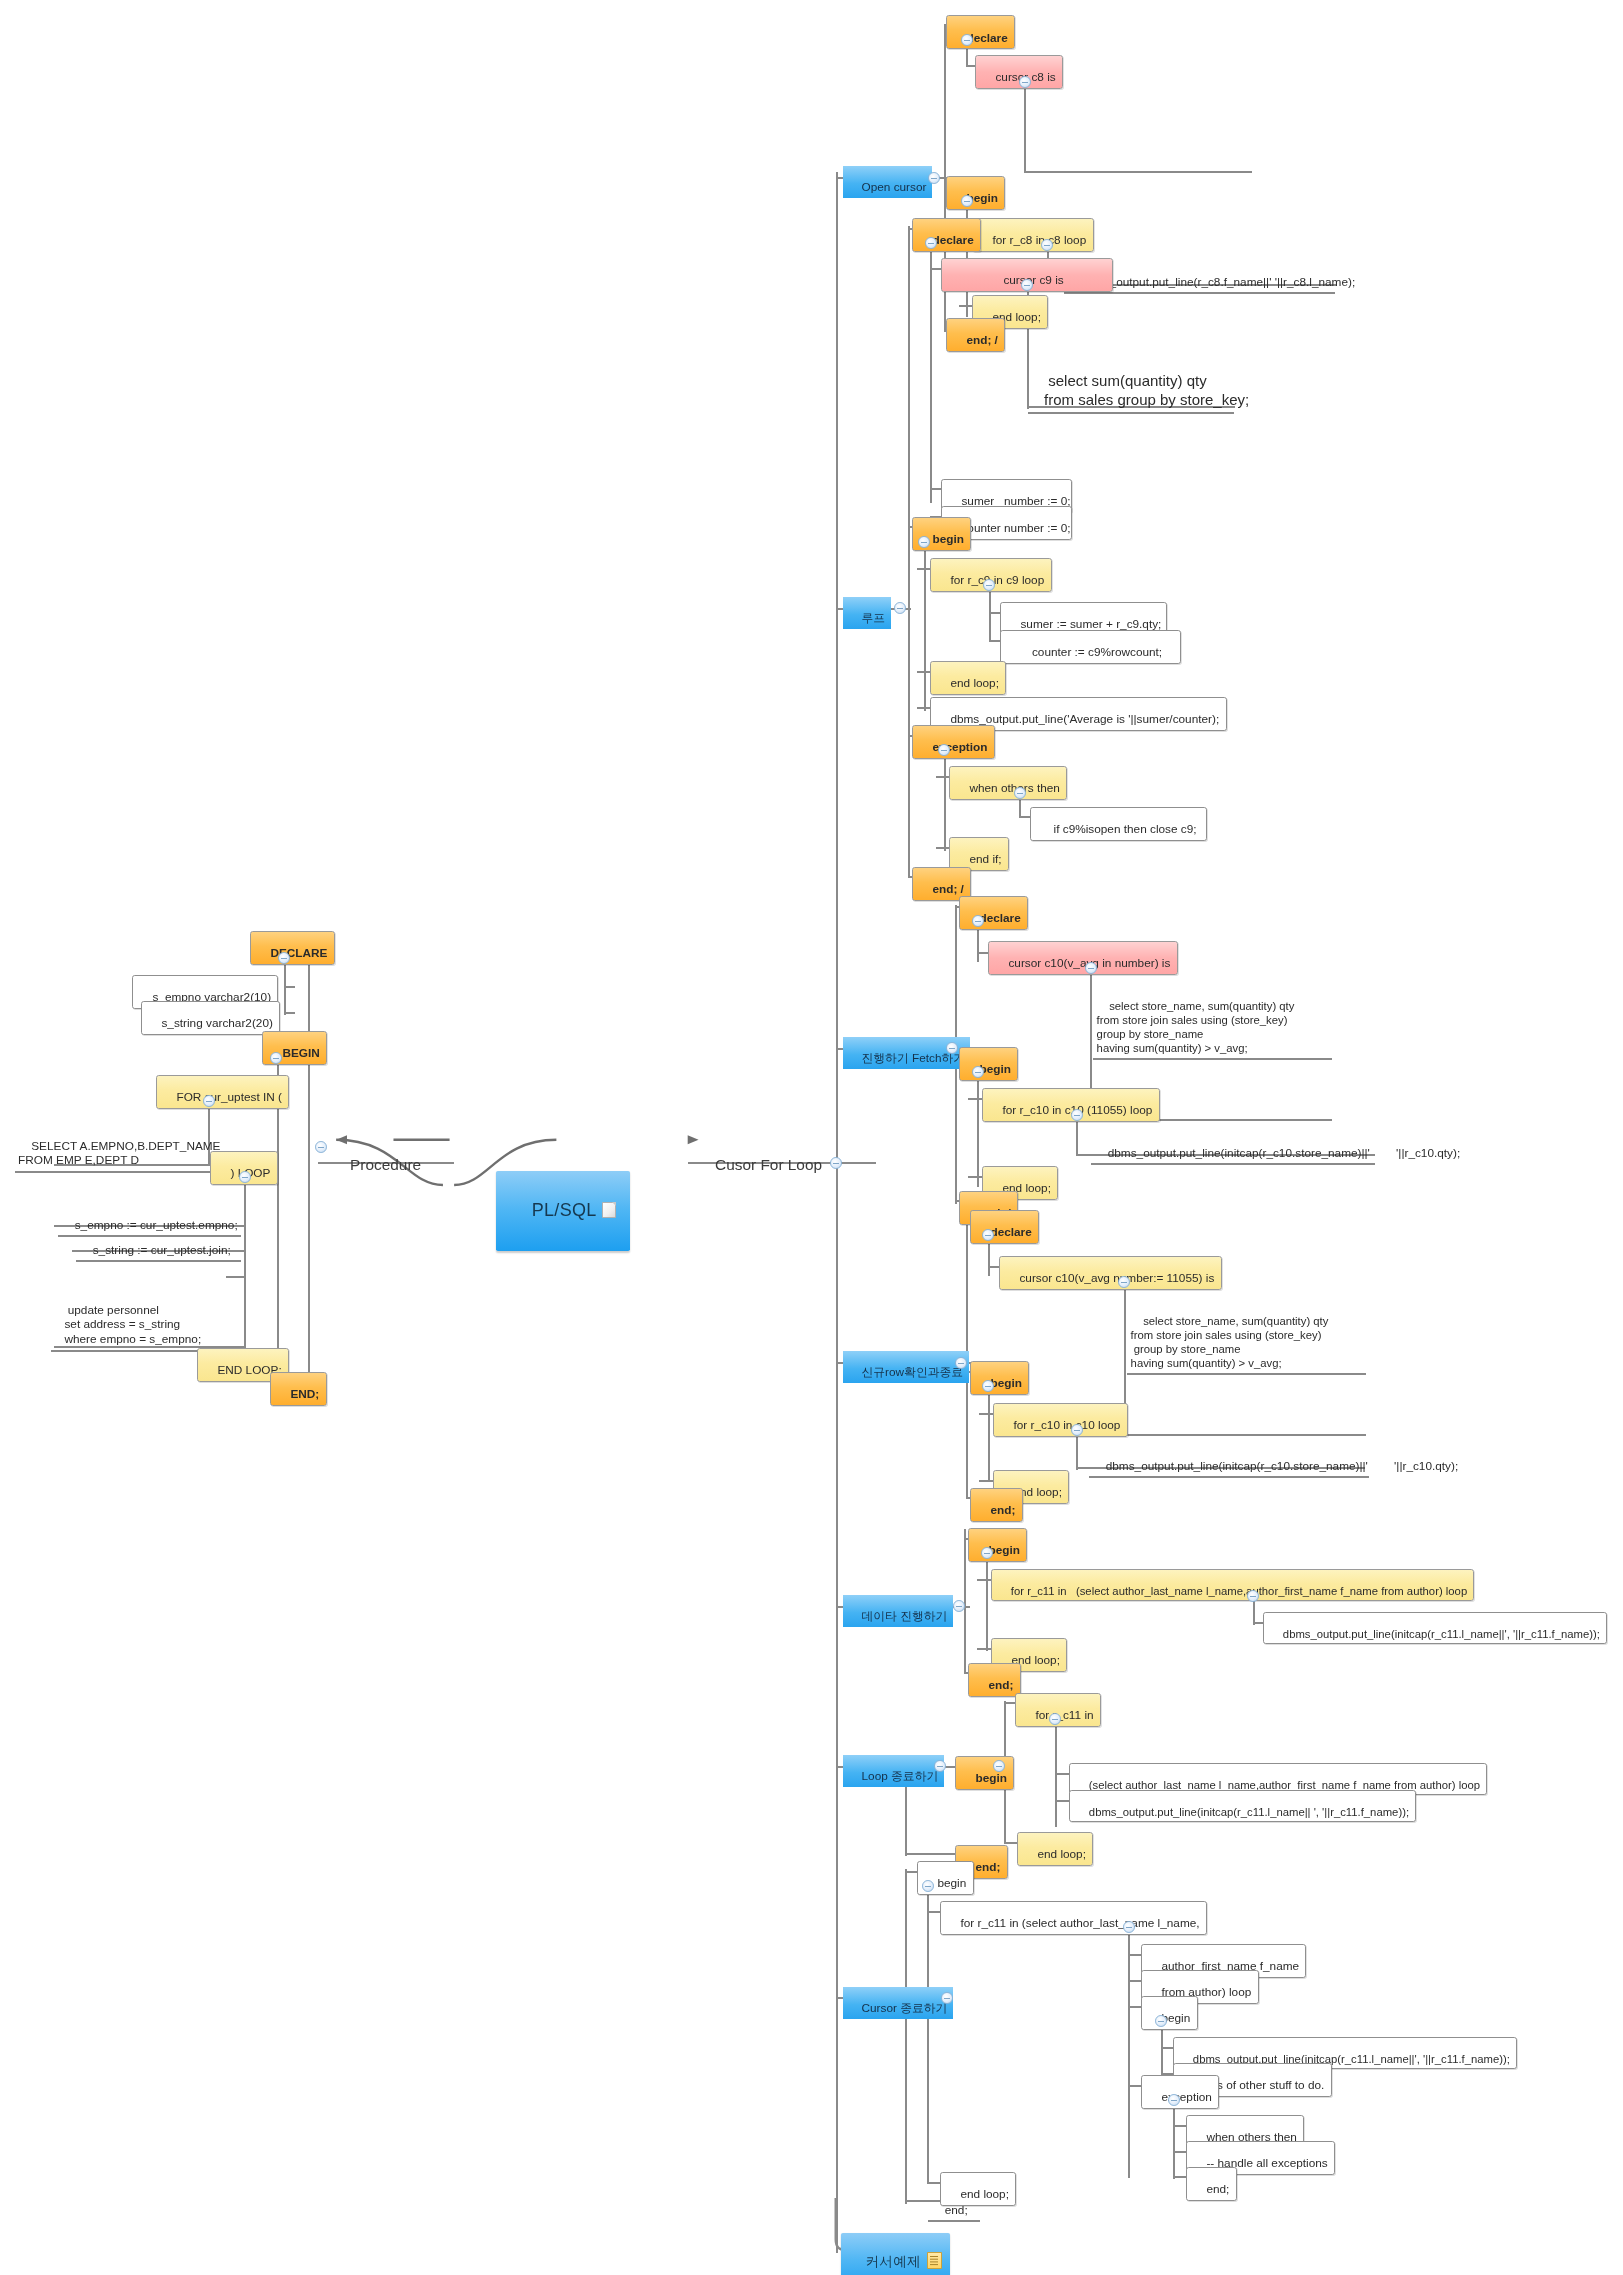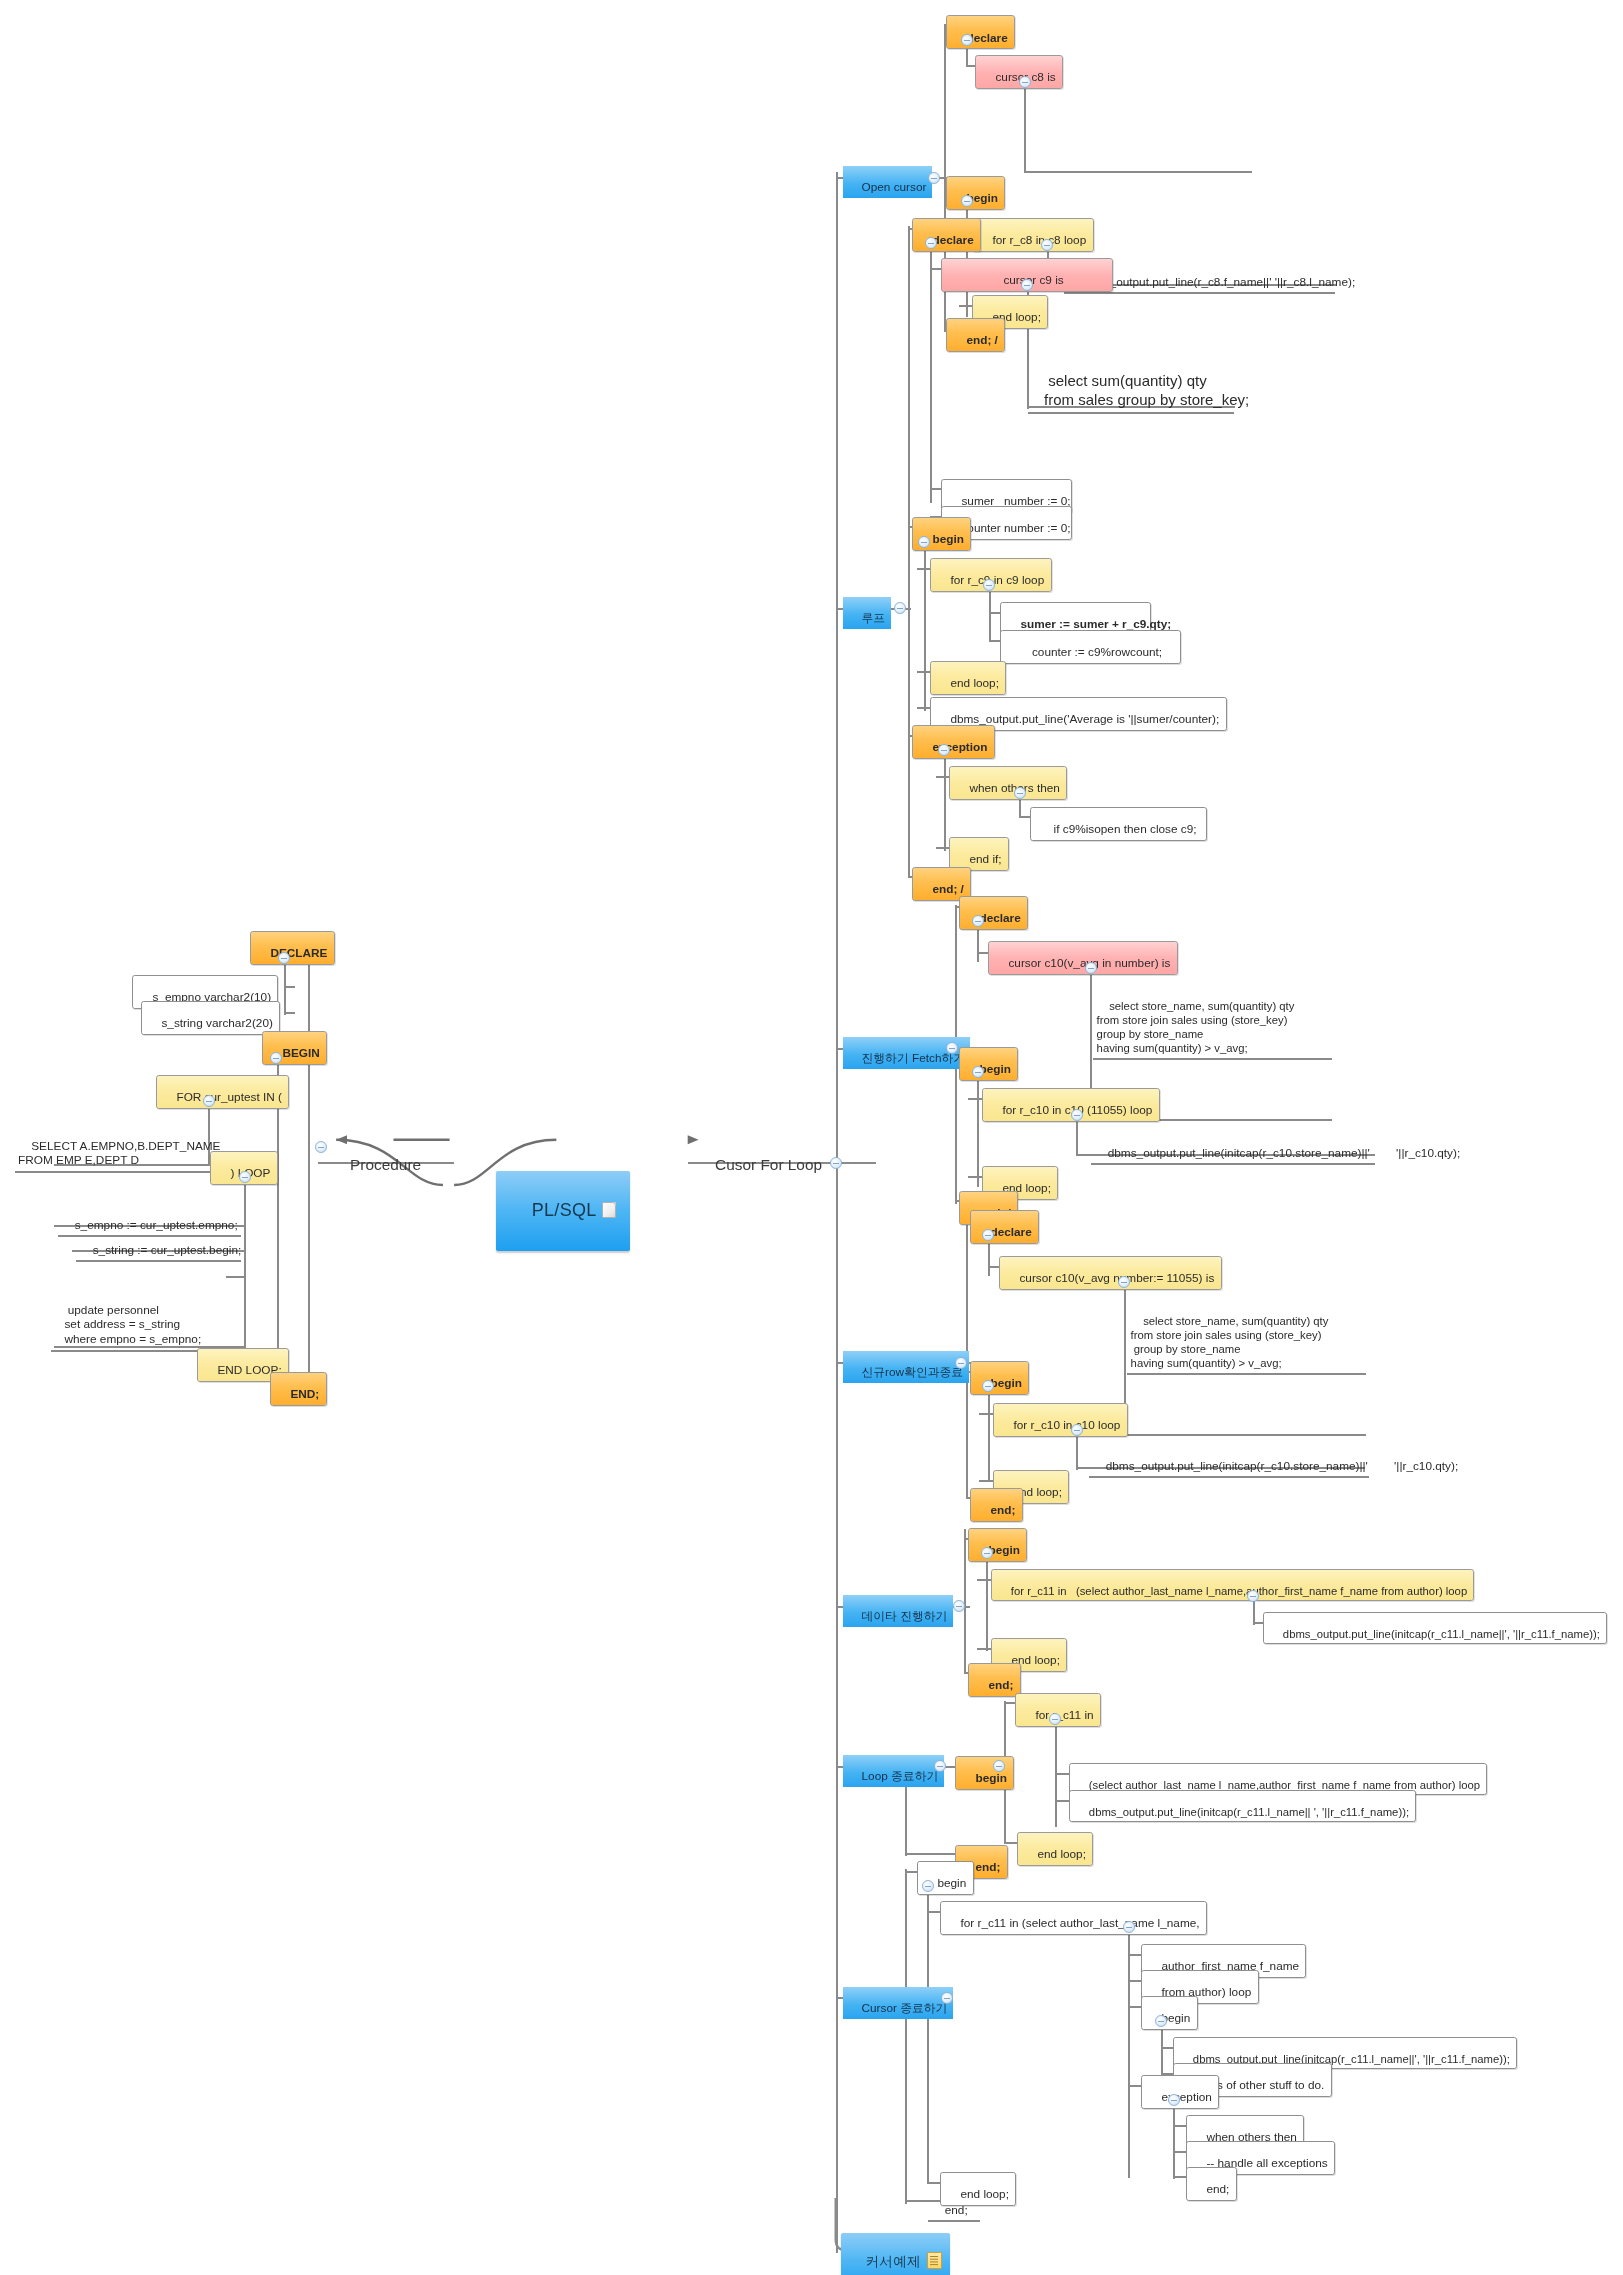--- a/index.html
+++ b/index.html
@@ -357,21 +357,21 @@
     <span>SELECT A.EMPNO,B.DEPT_NAME
 FROM EMP E,DEPT D</span></div>
 
   <div class="node nb n-yellow" style="left:210px;top:1151px;">
     <span>) LOOP</span></div>
   <div class="bul" style="left:239px;top:1171px;"></div>
 
   <div class="node n-line" style="left:58px;top:1205px;width:183px;">
     <span>s_empno := cur_uptest.empno;</span></div>
   <div class="node n-line" style="left:76px;top:1230px;width:165px;">
-    <span>s_string := cur_uptest.begin;</span></div>
+    <span>s_string := cur_uptest.join;</span></div>
 
   <div class="node n-line multi" style="left:51px;top:1288px;width:190px;">
     <span>update personnel
    set address = s_string
    where empno = s_empno;</span></div>
 
   <div class="node nb n-yellow" style="left:197px;top:1348px;">
     <span>END LOOP;</span></div>
   <div class="node nb n-orange" style="left:270px;top:1372px;">
     <span>END;</span></div>
@@ -427,21 +427,21 @@
     <span>counter number := 0;</span></div>
 
   <div class="node nb n-orange" style="left:912px;top:517px;">
     <span>begin</span></div>
   <div class="bul" style="left:918px;top:536px;"></div>
 
   <div class="node nb n-yellow" style="left:930px;top:558px;">
     <span>for r_c9 in c9 loop</span></div>
   <div class="bul" style="left:983px;top:579px;"></div>
 
-  <div class="node nb n-white" style="left:1000px;top:602px;width:151px;text-align:left;font-weight:bold;">
+  <div class="node nb n-white" style="left:1000px;top:602px;width:167px;text-align:left;">
     <span>sumer := sumer + r_c9.qty;</span></div>
   <div class="node nb n-white" style="left:1000px;top:630px;width:181px;text-align:center;">
     <span>counter := c9%rowcount;</span></div>
 
   <div class="node nb n-yellow" style="left:930px;top:661px;">
     <span>end loop;</span></div>
   <div class="node nb n-white" style="left:930px;top:697px;">
     <span>dbms_output.put_line('Average is '||sumer/counter);</span></div>
 
   <div class="node nb n-orange" style="left:912px;top:725px;">

